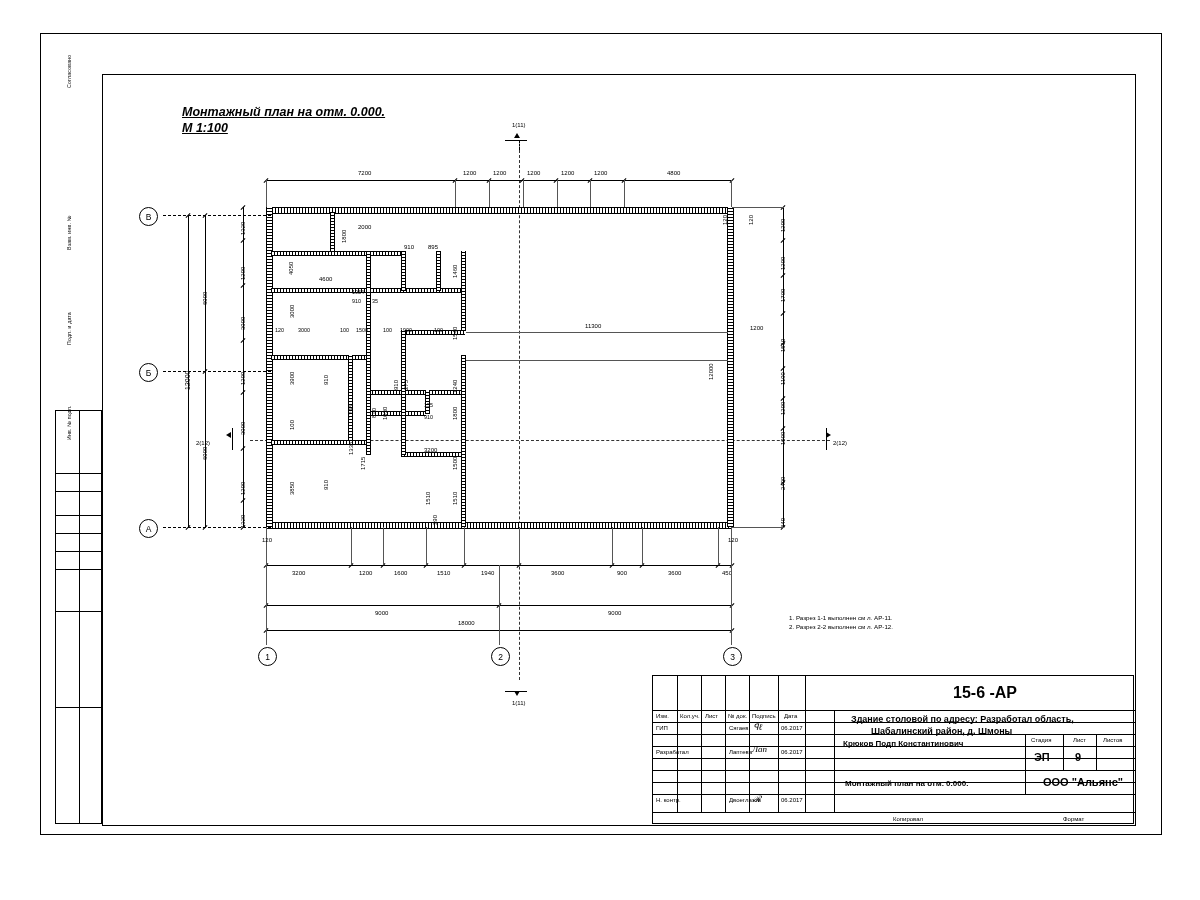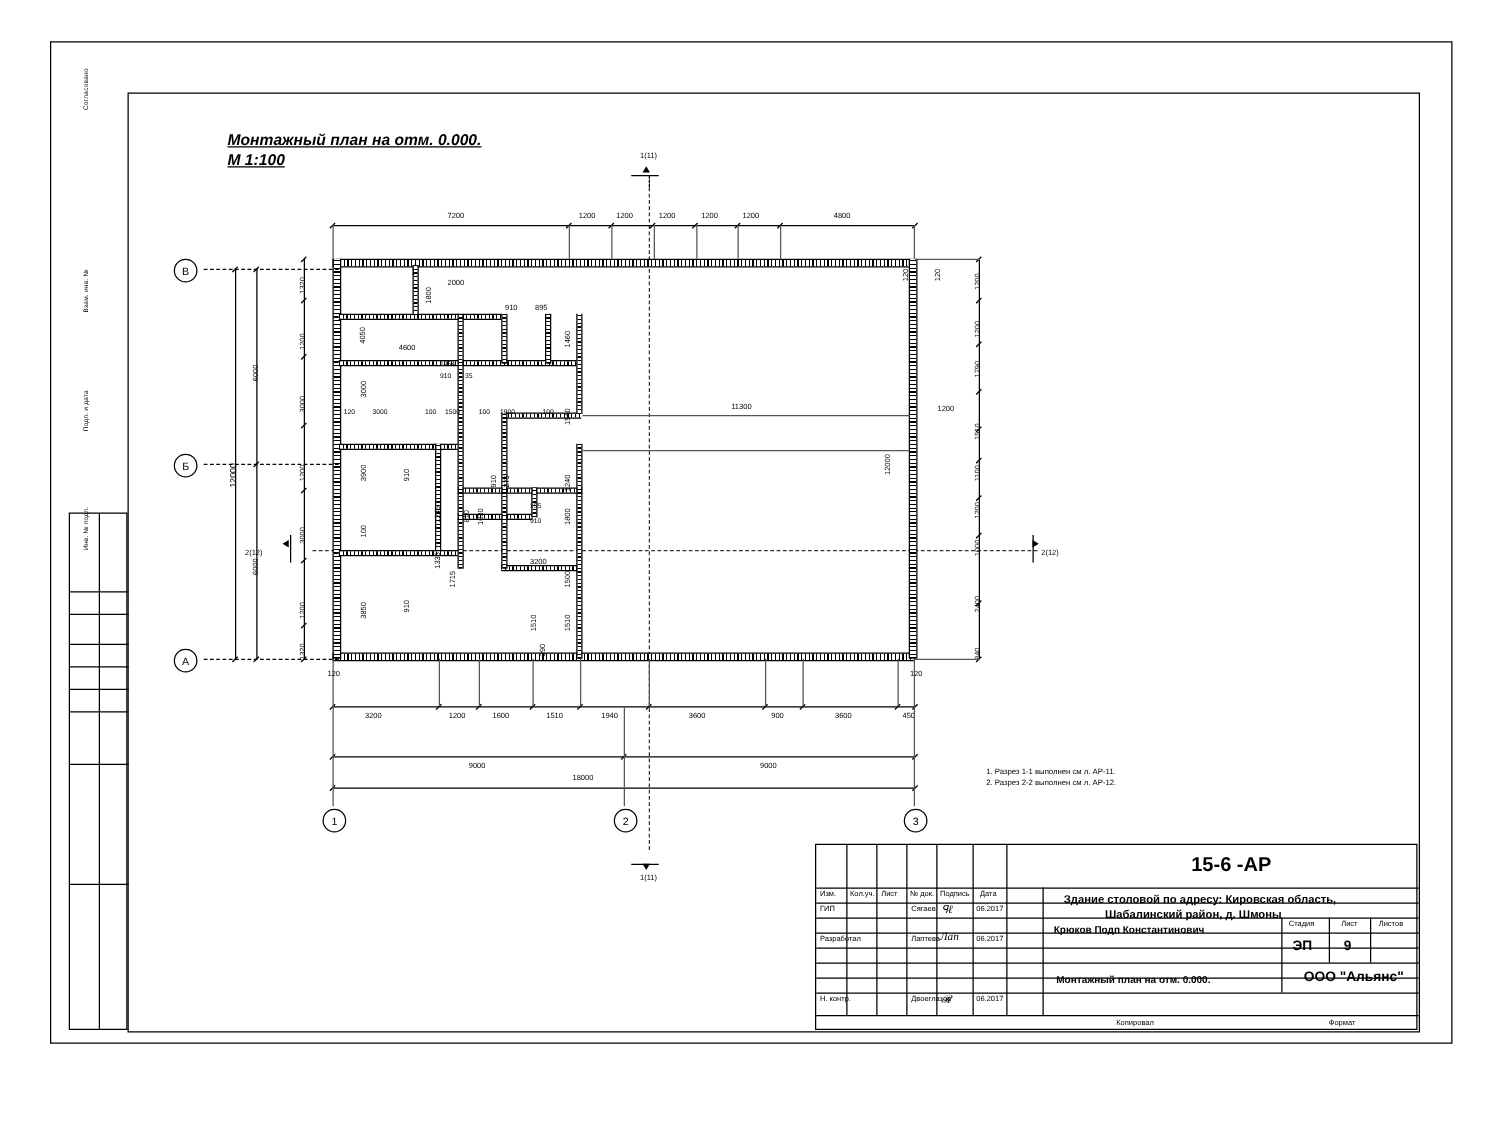--- a/index.html
+++ b/index.html
@@ -349,22 +349,22 @@
     <div class="l" style="left:125px;top:0;width:1px;height:136px;"></div>
     <div class="l" style="left:152px;top:0;width:1px;height:136px;"></div>
     <div class="l" style="left:181px;top:34px;width:1px;height:102px;"></div>
 
     <div class="l" style="left:372px;top:58px;width:1px;height:60px;"></div>
     <div class="l" style="left:410px;top:58px;width:1px;height:36px;"></div>
     <div class="l" style="left:443px;top:58px;width:1px;height:36px;"></div>
 
     <div class="big" style="left:300px;top:8px;">15-6 -АР</div>
 
-    <div class="b9" style="left:198px;top:38px;">Здание столовой по адресу: Кировская область,</div>
-    <div class="b9" style="left:231px;top:50px;">Шабалинский район, д. Шмоны</div>
+    <div class="b9" style="left:198px;top:38px;">Здание столовой по адресу: Разработал область,</div>
+    <div class="b9" style="left:218px;top:50px;">Шабалинский район, д. Шмоны</div>
 
     <div class="txt" style="left:3px;top:37px;">Изм.</div>
     <div class="txt" style="left:27px;top:37px;">Кол.уч.</div>
     <div class="txt" style="left:52px;top:37px;">Лист</div>
     <div class="txt" style="left:75px;top:37px;">№ док.</div>
     <div class="txt" style="left:99px;top:37px;">Подпись</div>
     <div class="txt" style="left:131px;top:37px;">Дата</div>
 
     <div class="txt" style="left:3px;top:49px;">ГИП</div>
     <div class="txt" style="left:76px;top:49px;">Сягаев</div>

